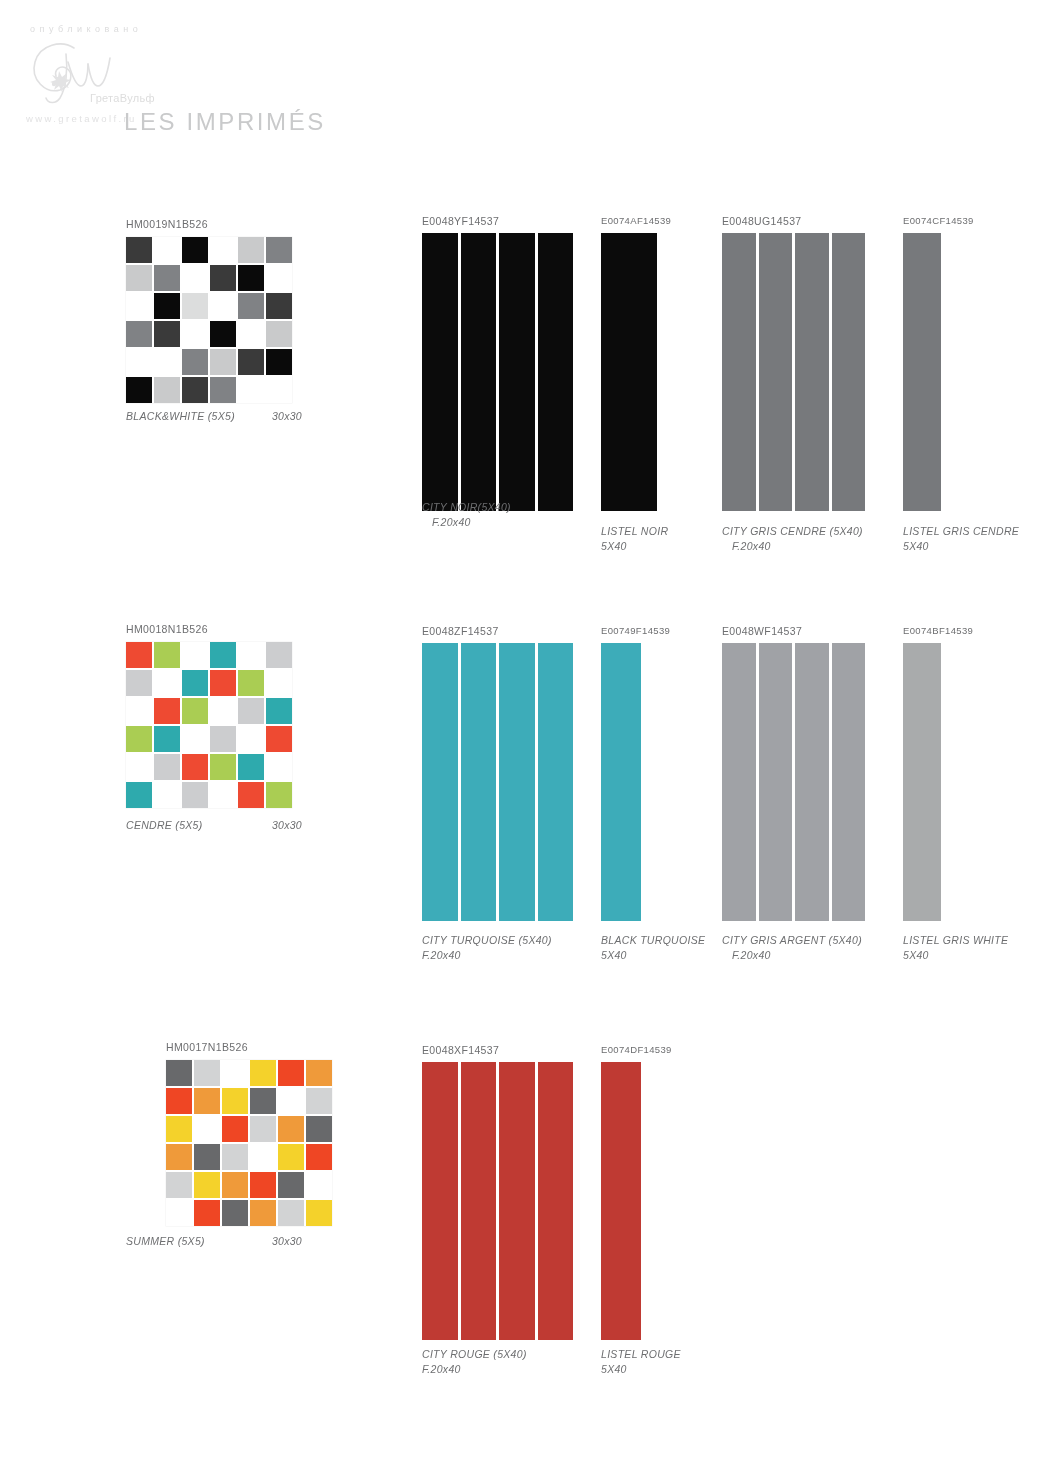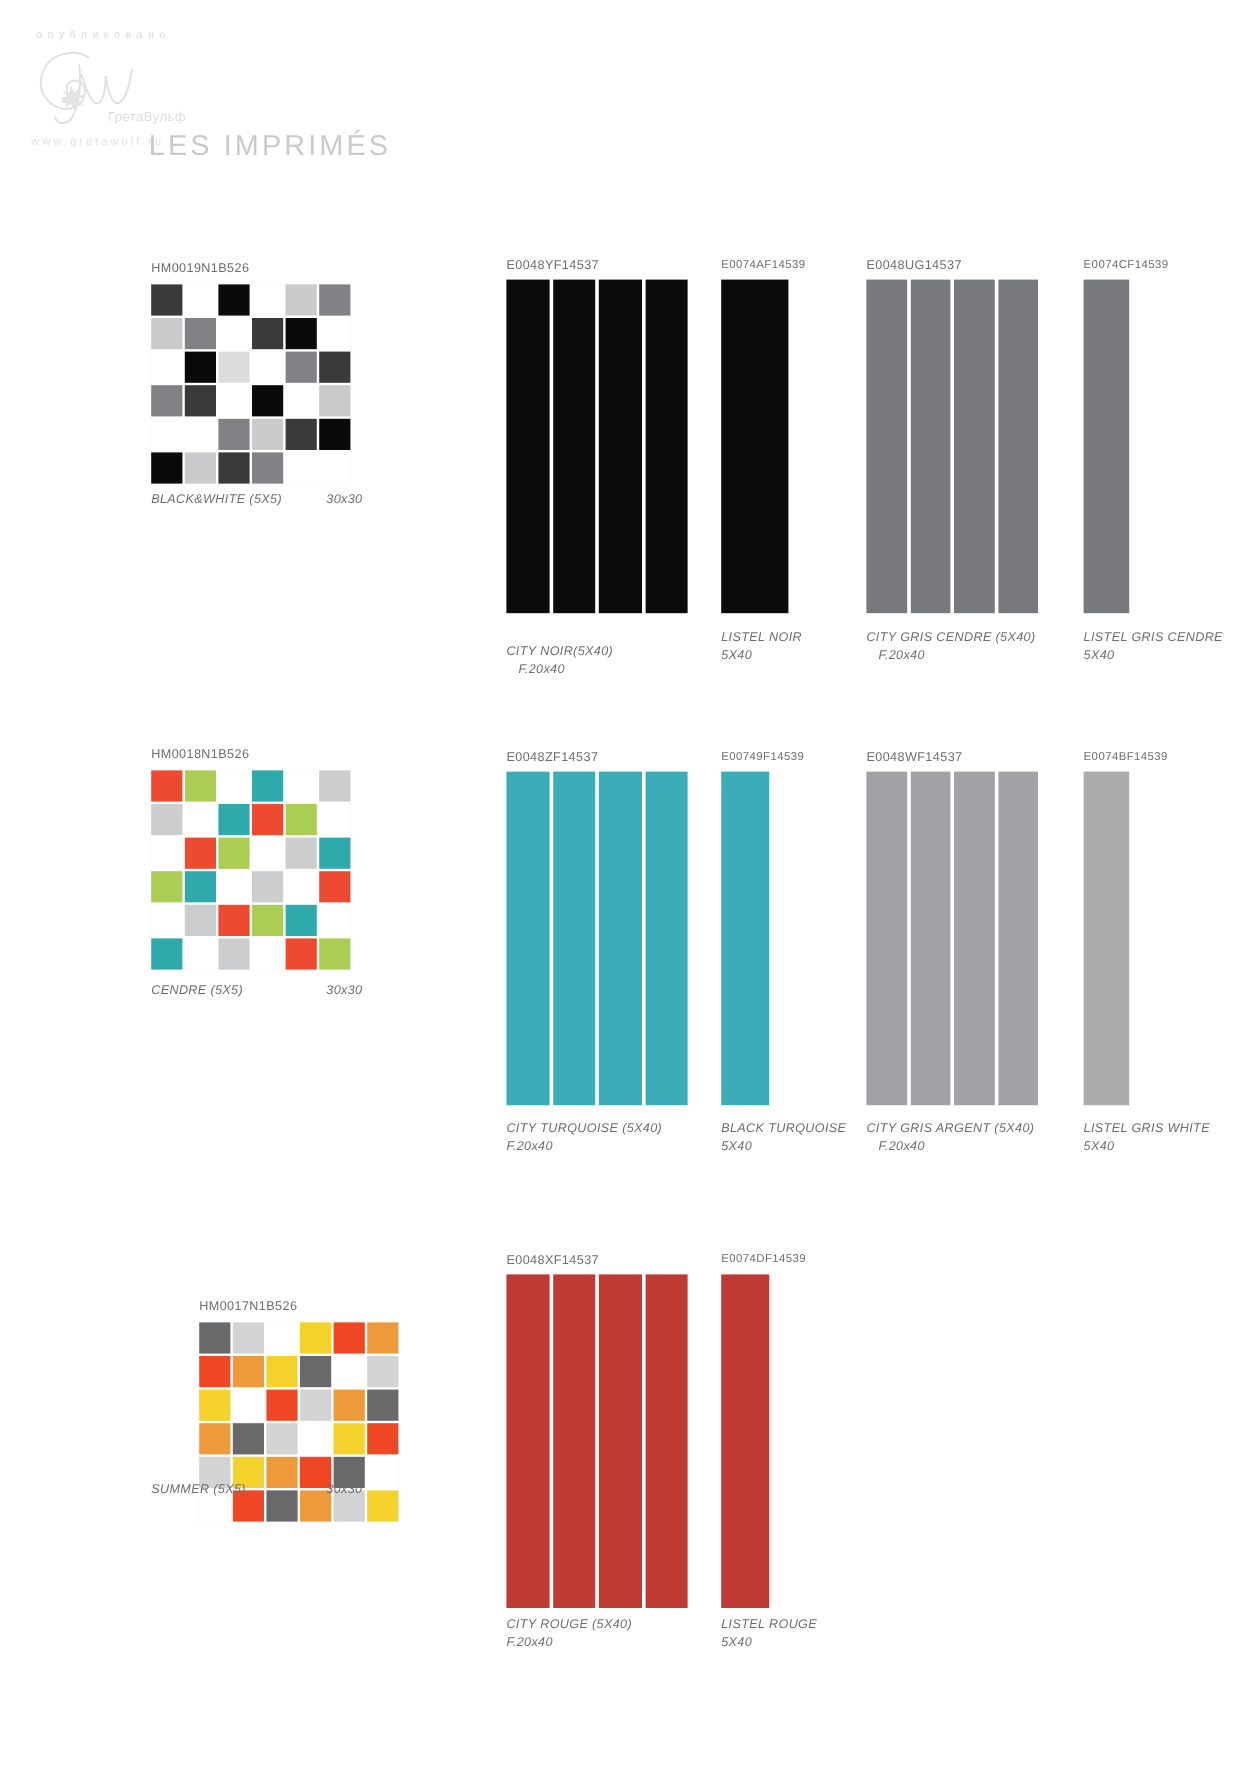--- a/index.html
+++ b/index.html
@@ -217,21 +217,21 @@
     </div>
     <div class="item code" style="left: 422px; top: 215px;">E0048YF14537</div>
     <div class="item" style="left: 422px; top: 233px; width: 151px; height: 278px;">
       <div class="strips">
         <b style="background: rgb(11, 11, 11);"></b>
         <b style="background: rgb(11, 11, 11);"></b>
         <b style="background: rgb(11, 11, 11);"></b>
         <b style="background: rgb(11, 11, 11);"></b>
       </div>
     </div>
-    <div class="item caption indent" style="left: 422px; top: 536px;">
+    <div class="item caption indent" style="left: 422px; top: 500px;">
       <div style="margin-left: -10px;">CITY NOIR(5X40)</div>
       <div>F.20x40</div>
     </div>
     <div class="item code small" style="left: 601px; top: 215px;">E0074AF14539</div>
     <div class="item" style="left: 601px; top: 233px; width: 56px; height: 278px;">
       <div class="single-strip" style="background: rgb(11, 11, 11);"></div>
     </div>
     <div class="item caption" style="left: 601px; top: 524px;">
       <div>LISTEL NOIR</div>
       <div>5X40</div>
@@ -337,21 +337,21 @@
       <div>F.20x40</div>
     </div>
     <div class="item code small" style="left: 903px; top: 625px;">E0074BF14539</div>
     <div class="item" style="left: 903px; top: 643px; width: 38px; height: 278px;">
       <div class="single-strip" style="background: rgb(169, 171, 172);"></div>
     </div>
     <div class="item caption" style="left: 903px; top: 933px;">
       <div>LISTEL GRIS WHITE</div>
       <div>5X40</div>
     </div>
-    <div class="item" style="left: 126px; top: 1083px; padding-left: 40px;">
+    <div class="item" style="left: 126px; top: 1041px; padding-left: 40px;">
       <div class="code">HM0017N1B526</div>
       <div class="mosaic">
         <i style="background: rgb(104, 105, 107);"></i>
         <i style="background: rgb(210, 211, 212);"></i>
         <i style="background: rgb(255, 255, 255);"></i>
         <i style="background: rgb(244, 210, 43);"></i>
         <i style="background: rgb(239, 70, 36);"></i>
         <i style="background: rgb(239, 154, 58);"></i>
         <i style="background: rgb(239, 70, 36);"></i>
         <i style="background: rgb(239, 154, 58);"></i>

